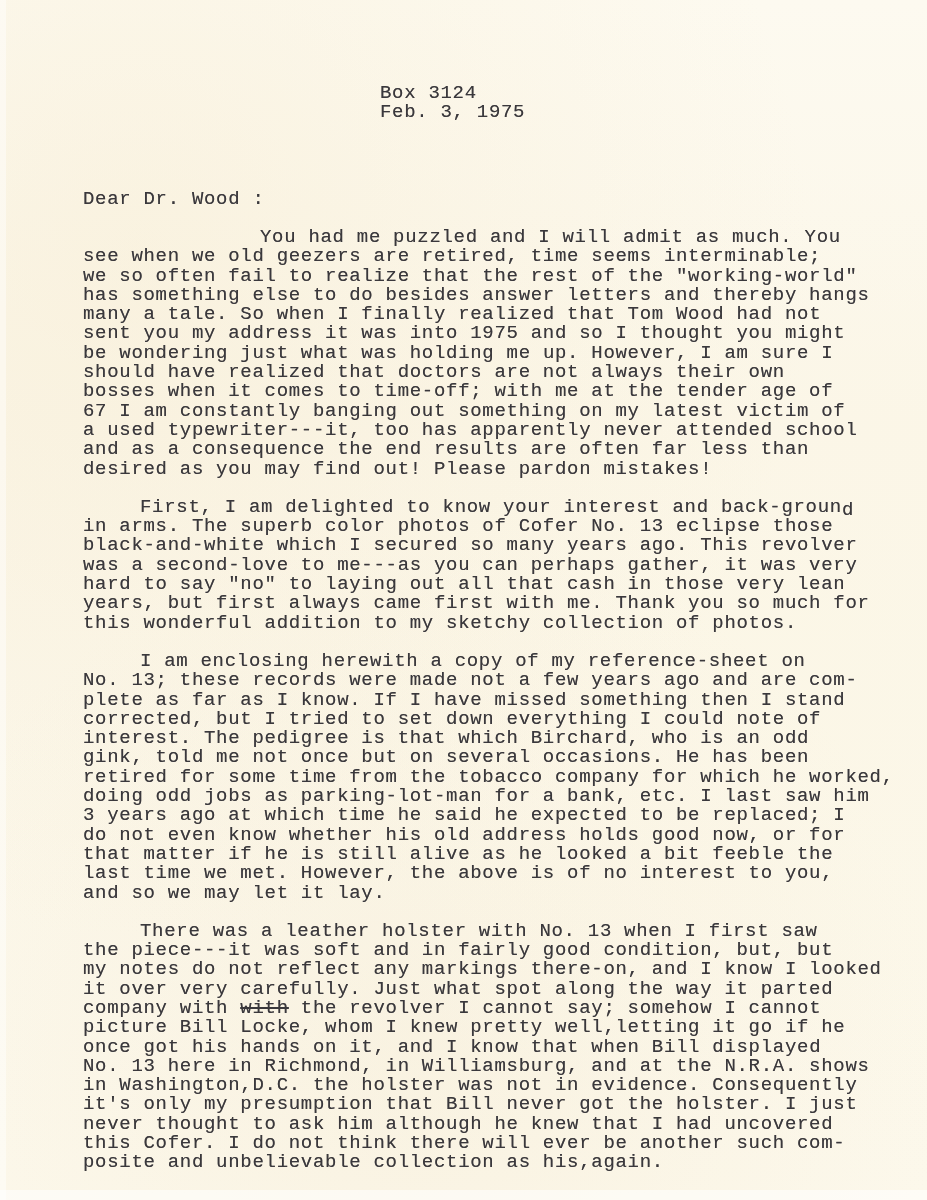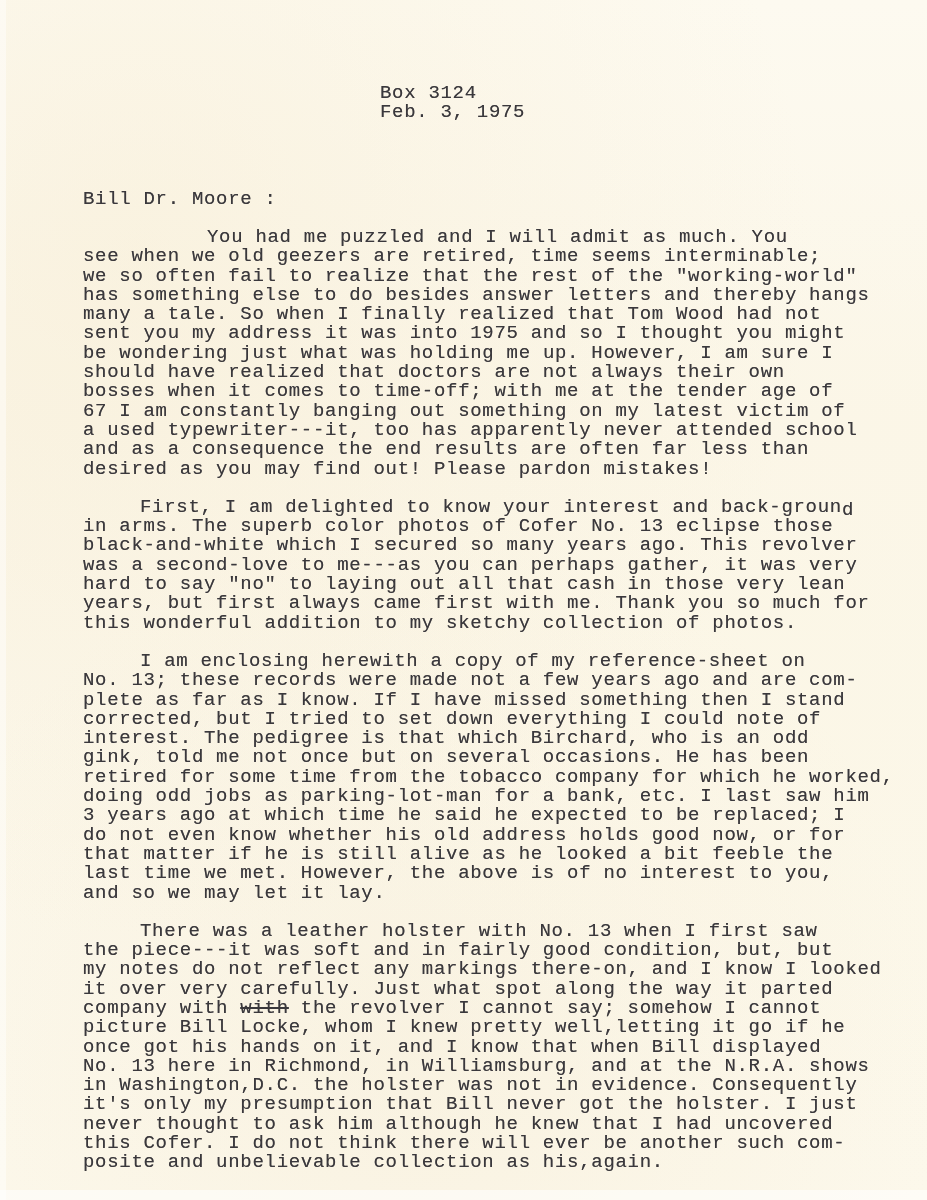--- a/index.html
+++ b/index.html
@@ -30,26 +30,26 @@
     line-height:19.3px;
     letter-spacing:0.7px;
     white-space:pre;
     text-shadow:0 0 0.6px rgba(58,56,60,0.6);
   }
   .sender{position:absolute;left:380px;top:84px;}
   .salutation{position:absolute;left:83px;top:190px;}
   .letter-body{position:absolute;left:83px;top:228px;}
   .paragraph{margin:0 0 19px 0;}
   .line{white-space:pre;}
-  .ind-deep{padding-left:124px;}
+  .ind-deep{padding-left:124px;text-align:center;}
   .ind-std{padding-left:57px;}
   .u{text-underline-offset:3px;text-decoration-thickness:1.5px;}
   .st{text-decoration:line-through;text-decoration-thickness:1.5px;}
   .drop{position:relative;top:3px;}
 </style>
 </head>
 <body>
 
 <div class="page">
   <div class="sender typed"><div class="line">Box 3124</div><div class="line">Feb. 3, 1975</div></div>
-  <div class="salutation typed">Bill Dr. Moore :</div>
+  <div class="salutation typed">Dear Dr. Wood :</div>
   <div class="letter-body typed"><div class="paragraph"><div class="line ind-deep"><span>You had me puzzled and I will admit as much. You</span></div><div class="line"><span>see when we old geezers are retired, time seems interminable;</span></div><div class="line"><span>we so often fail to realize that the rest of the "working-world"</span></div><div class="line"><span>has something else to do besides answer letters and thereby hangs</span></div><div class="line"><span>many a tale. So when I finally realized that Tom Wood had </span><span class="u">not</span></div><div class="line"><span>sent you my address it was into 1975 and so I thought you might</span></div><div class="line"><span>be wondering just what was holding </span><span class="u">me</span><span> up. However, I am sure I</span></div><div class="line"><span>should have realized that doctors are not always their own</span></div><div class="line"><span>bosses when it comes to time-off; with me at the tender age of</span></div><div class="line"><span>67 I am constantly banging out something on my latest victim of</span></div><div class="line"><span>a used typewriter---it, too has apparently never attended school</span></div><div class="line"><span>and as a consequence the end results are often far less than</span></div><div class="line"><span>desired as you may find out! Please pardon mistakes!</span></div></div><div class="paragraph"><div class="line ind-std"><span>First, I am delighted to know your interest and back-groun</span><span class="drop">d</span></div><div class="line"><span>in arms. The superb color photos of Cofer No. 13 eclipse those</span></div><div class="line"><span>black-and-white which I secured so many years ago. This revolver</span></div><div class="line"><span>was a second-love to me---as you can perhaps gather, it was very</span></div><div class="line"><span>hard to say "no" to laying out all that cash in those very lean</span></div><div class="line"><span>years, but first always came first with me. Thank you so much for</span></div><div class="line"><span>this wonderful addition to my sketchy collection of photos.</span></div></div><div class="paragraph"><div class="line ind-std"><span>I am enclosing herewith a copy of my reference-sheet on</span></div><div class="line"><span>No. 13; these records were made not a few years ago and are com-</span></div><div class="line"><span>plete as far as I know. If I have missed something then I stand</span></div><div class="line"><span>corrected, but I tried to set down everything I could note of</span></div><div class="line"><span>interest. The pedigree is that which Birchard, who is an odd</span></div><div class="line"><span>gink, told me not once but on several occasions. He has been</span></div><div class="line"><span>retired for some time from the tobacco company for which he worked,</span></div><div class="line"><span>doing odd jobs as parking-lot-man for a bank, etc. I last saw him</span></div><div class="line"><span>3 years ago at which time he said he expected to be replaced; I</span></div><div class="line"><span>do not even know whether his old address holds good now, or for</span></div><div class="line"><span>that matter if he is still alive as he looked a bit feeble the</span></div><div class="line"><span>last time we met. However, the above is of no interest to you,</span></div><div class="line"><span>and so we may let it lay.</span></div></div><div class="paragraph"><div class="line ind-std"><span>There </span><span class="u">was</span><span> a leather holster with No. 13 when I first saw</span></div><div class="line"><span>the piece---it was soft and in fairly good condition, but, but</span></div><div class="line"><span>my notes do not reflect any markings there-on, and I know I looked</span></div><div class="line"><span>it over very carefully. Just what spot along the way it parted</span></div><div class="line"><span>company with </span><span class="st">with</span><span> the revolver I cannot say; somehow I cannot</span></div><div class="line"><span>picture Bill Locke, whom I knew pretty well,letting it go if he</span></div><div class="line"><span>once got his hands on it, and I </span><span class="u">know</span><span> that when Bill displayed</span></div><div class="line"><span>No. 13 here in Richmond, in Williamsburg, and at the N.R.A. shows</span></div><div class="line"><span>in Washington,D.C. the holster was not in evidence. Consequently</span></div><div class="line"><span>it's only my presumption that Bill never got the holster. I just</span></div><div class="line"><span>never thought to ask him although he knew that I had uncovered</span></div><div class="line"><span>this Cofer. I do not think there will ever be another such com-</span></div><div class="line"><span>posite and unbelievable collection as his,again.</span></div></div></div>
 </div>
 
 </body></html>

